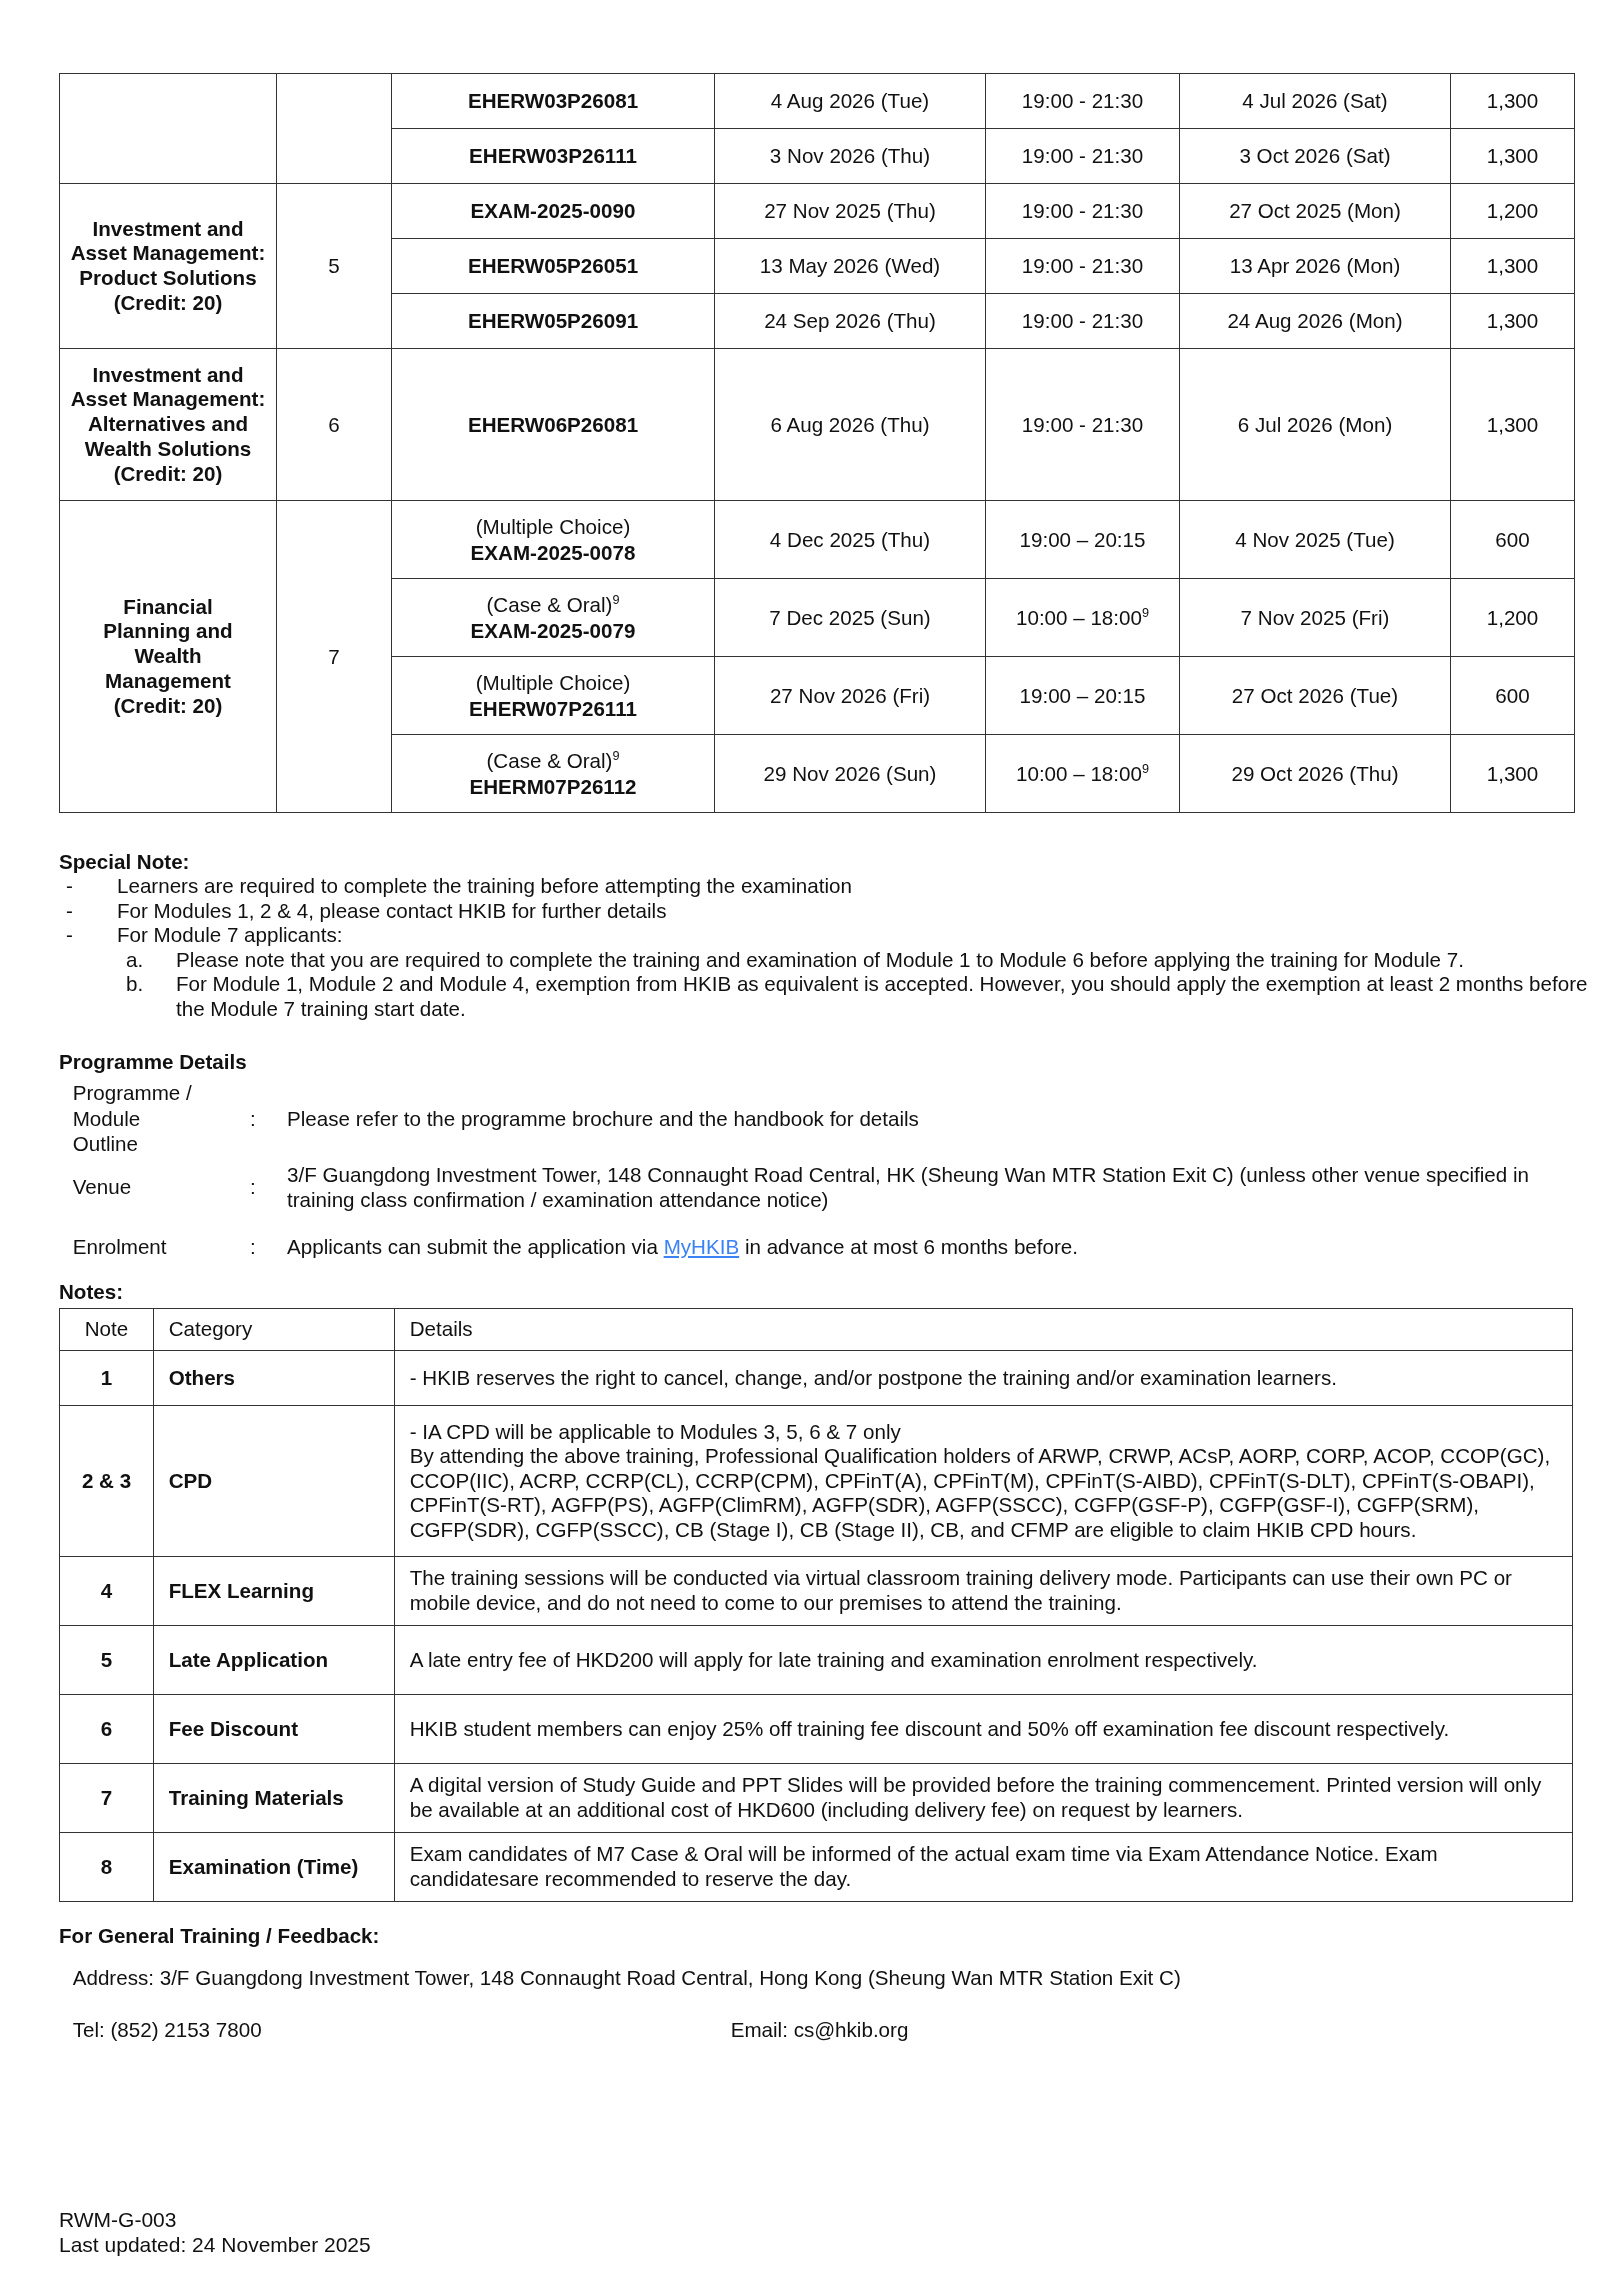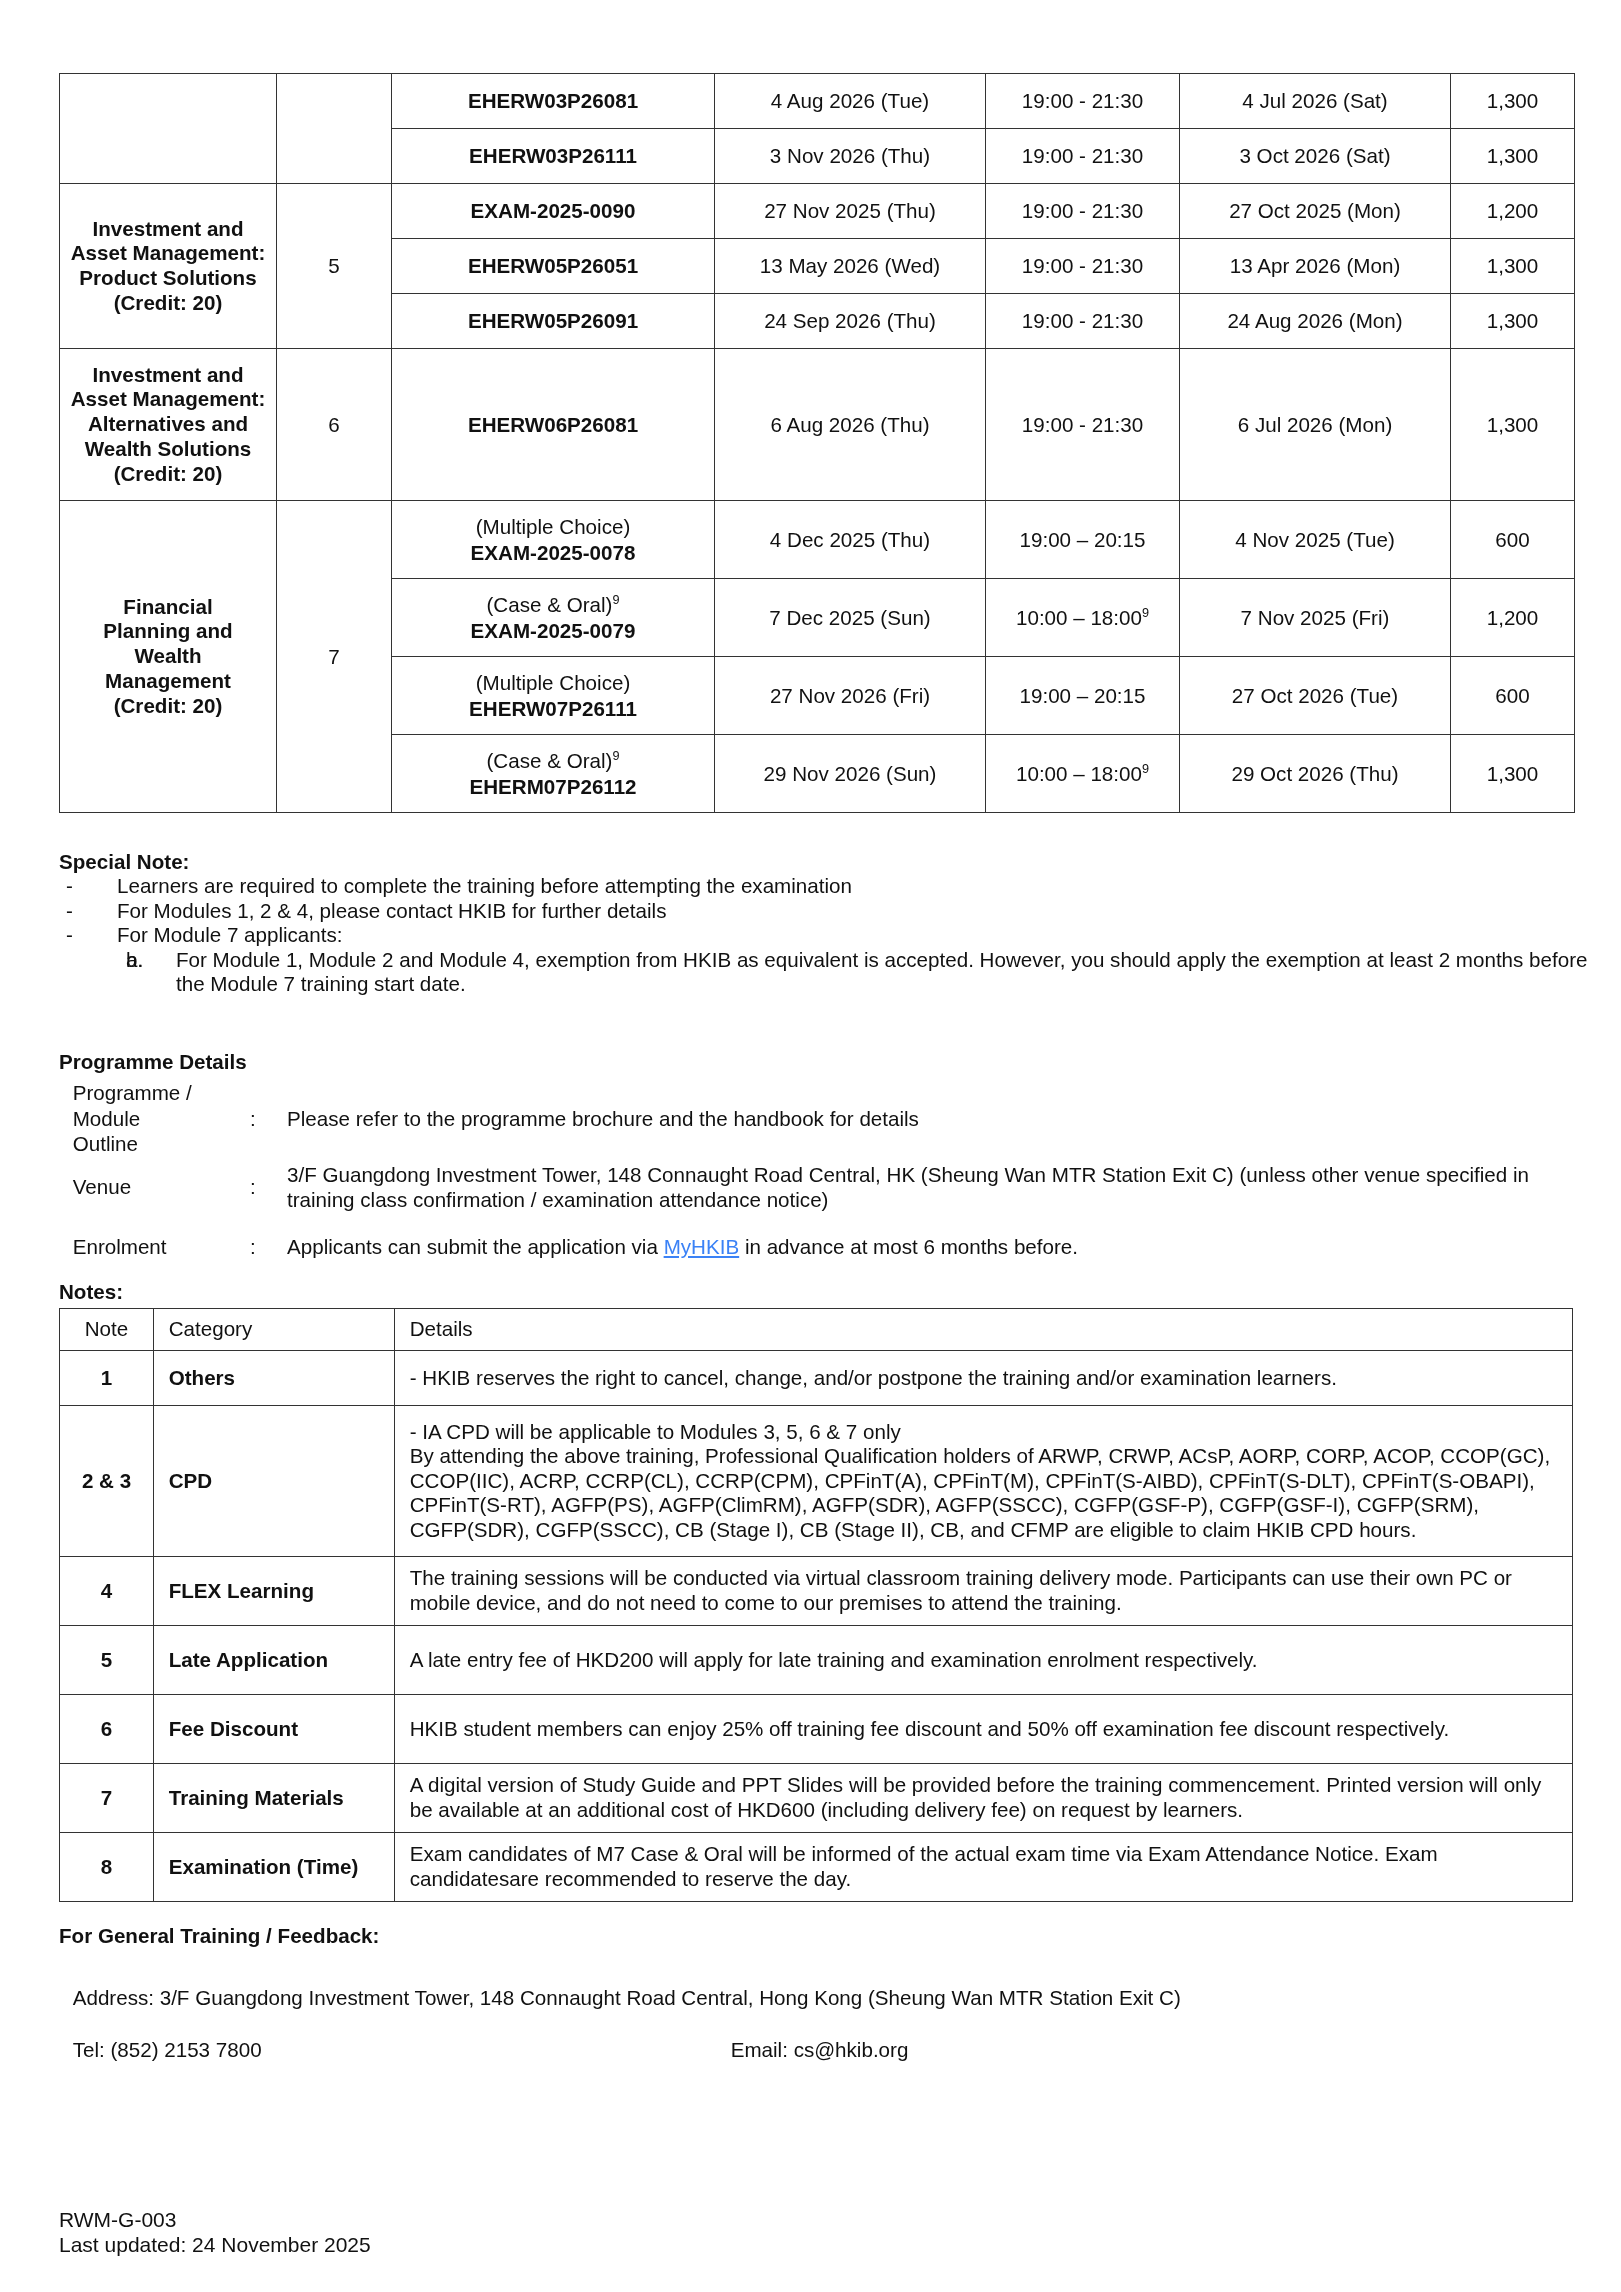--- a/index.html
+++ b/index.html
@@ -166,21 +166,21 @@
 </div>
 
 <div class="special">
   <div class="section-title">Special Note:</div>
   <ul>
     <li><span class="dash">-</span><span>Learners are required to complete the training before attempting the examination</span></li>
     <li><span class="dash">-</span><span>For Modules 1, 2 &amp; 4, please contact HKIB for further details</span></li>
     <li><span class="dash">-</span><span>For Module 7 applicants:</span></li>
   </ul>
   <ol>
-    <li><span class="dash">a.</span></li>
+    <li><span class="dash">a.</span><span>Please note that you are required to complete the training and examination of Module 1 to Module 6 before applying the training for Module 7.</span></li>
     <li><span class="dash">b.</span><span>For Module 1, Module 2 and Module 4, exemption from HKIB as equivalent is accepted. However, you should apply the exemption at least 2 months before the Module 7 training start date.</span></li>
   </ol>
 </div>
 
 <div class="details">
   <div class="section-title" style="margin-bottom:5.9px">Programme Details</div>
   <div class="row" style="margin-bottom:5px">
     <div class="label" style="padding-right:39px">Programme / Module Outline</div>
     <div class="colon">:</div>
     <div class="val">Please refer to the programme brochure and the handbook for details</div>
@@ -248,21 +248,21 @@
       <td class="n">8</td>
       <td class="c">Examination (Time)</td>
       <td>Exam candidates of M7 Case &amp; Oral will be informed of the actual exam time via Exam Attendance Notice. Exam candidatesare recommended to reserve the day.</td>
     </tr>
   </tbody>
     </table>
 </div>
 
 <div class="enq">
   <div class="section-title">For General Training / Feedback:</div>
-  <div class="line" style="margin-top:37px">Address: 3/F Guangdong Investment Tower, 148 Connaught Road Central, Hong Kong (Sheung Wan MTR Station Exit C)</div>
+  <div class="line" style="margin-top:17px">Address: 3/F Guangdong Investment Tower, 148 Connaught Road Central, Hong Kong (Sheung Wan MTR Station Exit C)</div>
   <div class="line" style="margin-top:26.5px; display:flex;">
     <span style="width:658px">Tel: (852) 2153 7800</span>
     <span>Email: cs@hkib.org</span>
   </div>
 </div>
 
 <div class="footer">
   <div>RWM-G-003</div>
   <div>Last updated: 24 November 2025</div>
 </div>

